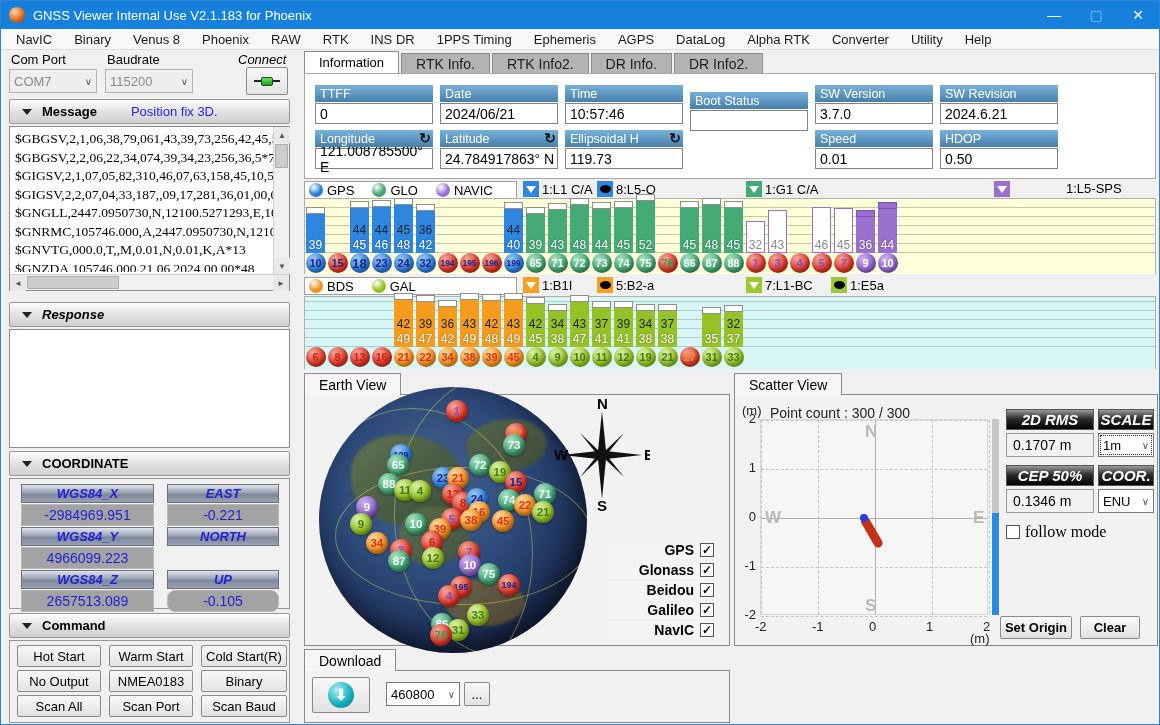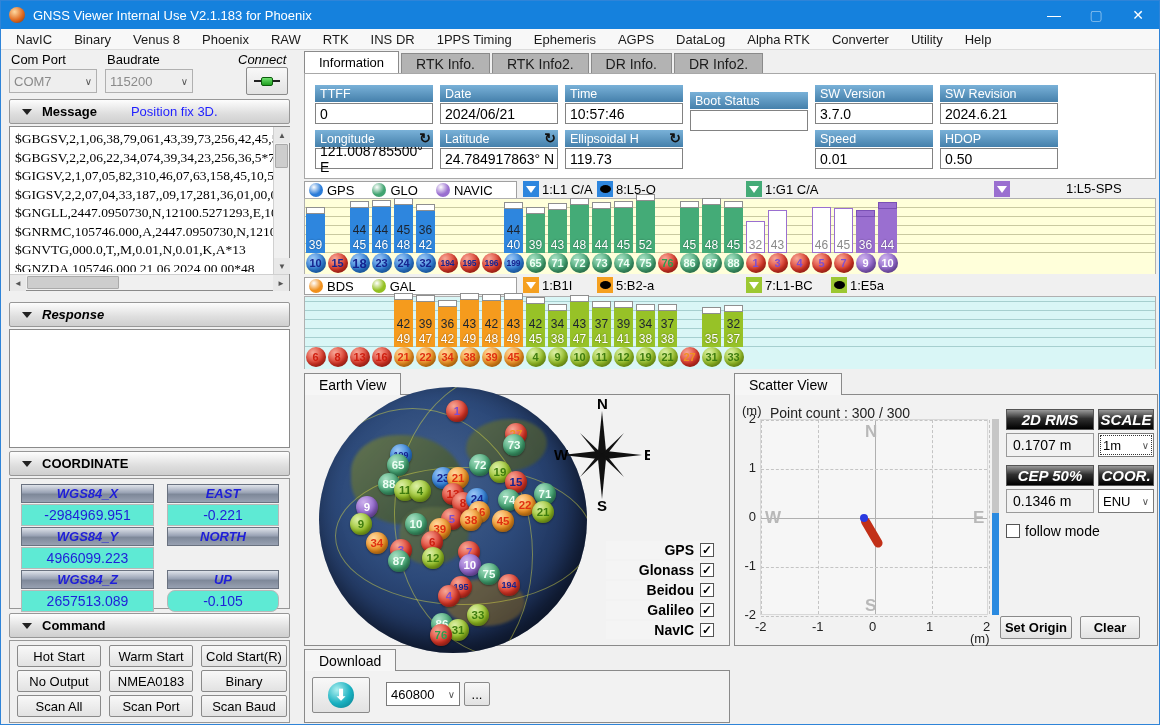--- a/index.html
+++ b/index.html
@@ -48,21 +48,21 @@
   .scroll-h{position:absolute;height:16px;background:#f0f0f0;border-top:1px solid #d0d0d0;}
   .sb-arrow{position:absolute;display:flex;align-items:center;justify-content:center;
             width:16px;height:16px;color:#555;font-size:8px;background:#e8e8e8;}
   .sb-thumb{position:absolute;background:#cdcdcd;border:1px solid #aaa;border-radius:1px;}
   .coord-grid{position:absolute;left:8px;top:477px;width:281px;height:131px;background:#f0f0f0;
               border:1px solid #979797;display:grid;grid-template-columns:133px 112px;
               grid-auto-rows:19px 22px;column-gap:13px;padding:5px 0 0 11px;row-gap:1px;}
   .coord-head{background:linear-gradient(#dfe3ea,#9aa3b5 45%,#7e8899 55%,#98a1b2);
               border:1px solid #6a7280;color:#1f1fd8;font-style:italic;font-weight:bold;
               font-size:13px;display:flex;align-items:center;justify-content:center;}
-  .coord-val{background:#5eead4;border:1px solid #b8b8b8;color:#1f1fd8;font-size:14px;
+  .coord-val{background:#a3a3a3;border:1px solid #b8b8b8;color:#1f1fd8;font-size:14px;
              display:flex;align-items:center;justify-content:center;}
   .cmd-grid{position:absolute;left:8px;top:639px;width:281px;height:83px;background:#f0f0f0;
             border:1px solid #979797;display:grid;grid-template-columns:84px 84px 86px;
             grid-auto-rows:22px;gap:3px 8px;padding:4px 0 0 7px;}
   
   .tabs-row{position:absolute;left:303px;top:50px;display:flex;align-items:flex-end;height:22px;}
   .tab{border:1px solid #8a8a8a;border-bottom:none;padding:0 14px;display:flex;align-items:center;}
   .tab.active{background:#fff;height:22px;font-size:13px;z-index:2;}
   .tab.inactive{background:#b3b3b3;height:20px;color:#1c1c1c;font-size:14px;margin-left:2px;}
   .info-panel{position:absolute;left:303px;top:72px;width:852px;height:106px;background:#fff;
@@ -893,21 +893,21 @@
     </div>
     <div class="blackhead" style="left:272px;top:92px;width:88px;">CEP 50%</div>
     <div class="blackhead" style="left:364px;top:92px;width:56px;">COOR.</div>
     <div class="valbox" style="left:272px;top:116px;width:88px;">0.1346 m</div>
     <div class="dd" style="position:absolute;left:364px;top:116px;width:56px;height:24px;">
       <span>ENU</span>
         <span class="chev">∨</span>
     </div>
     <div style="position:absolute;left:272px;top:150px;display:flex;align-items:center;">
       <span class="chkbox" style="margin:0 5px 0 0;"></span>
-      <span style="font-size:14px;">follow mode</span>
+      <span style="font-size:16px;font-family:Liberation Serif, serif;">follow mode</span>
     </div>
     <div class="btn" style="position:absolute;left:266px;top:243px;width:72px;height:23px;font-weight:bold;">Set Origin</div>
     <div class="btn" style="position:absolute;left:346px;top:243px;width:60px;height:23px;font-weight:bold;">Clear</div>
   <div class="stick" style="left: 21px; top: 246px;">-2</div>
       <div class="stick" style="left: 78px; top: 246px;">-1</div>
       <div class="stick" style="left: 135px; top: 246px;">0</div>
       <div class="stick" style="left: 192px; top: 246px;">1</div>
       <div class="stick" style="left: 249px; top: 246px;">2</div>
       <div class="stick" style="left: 6px; top: 38px; width: 16px; text-align: right;">2</div>
       <div class="stick" style="left: 6px; top: 87px; width: 16px; text-align: right;">1</div>

